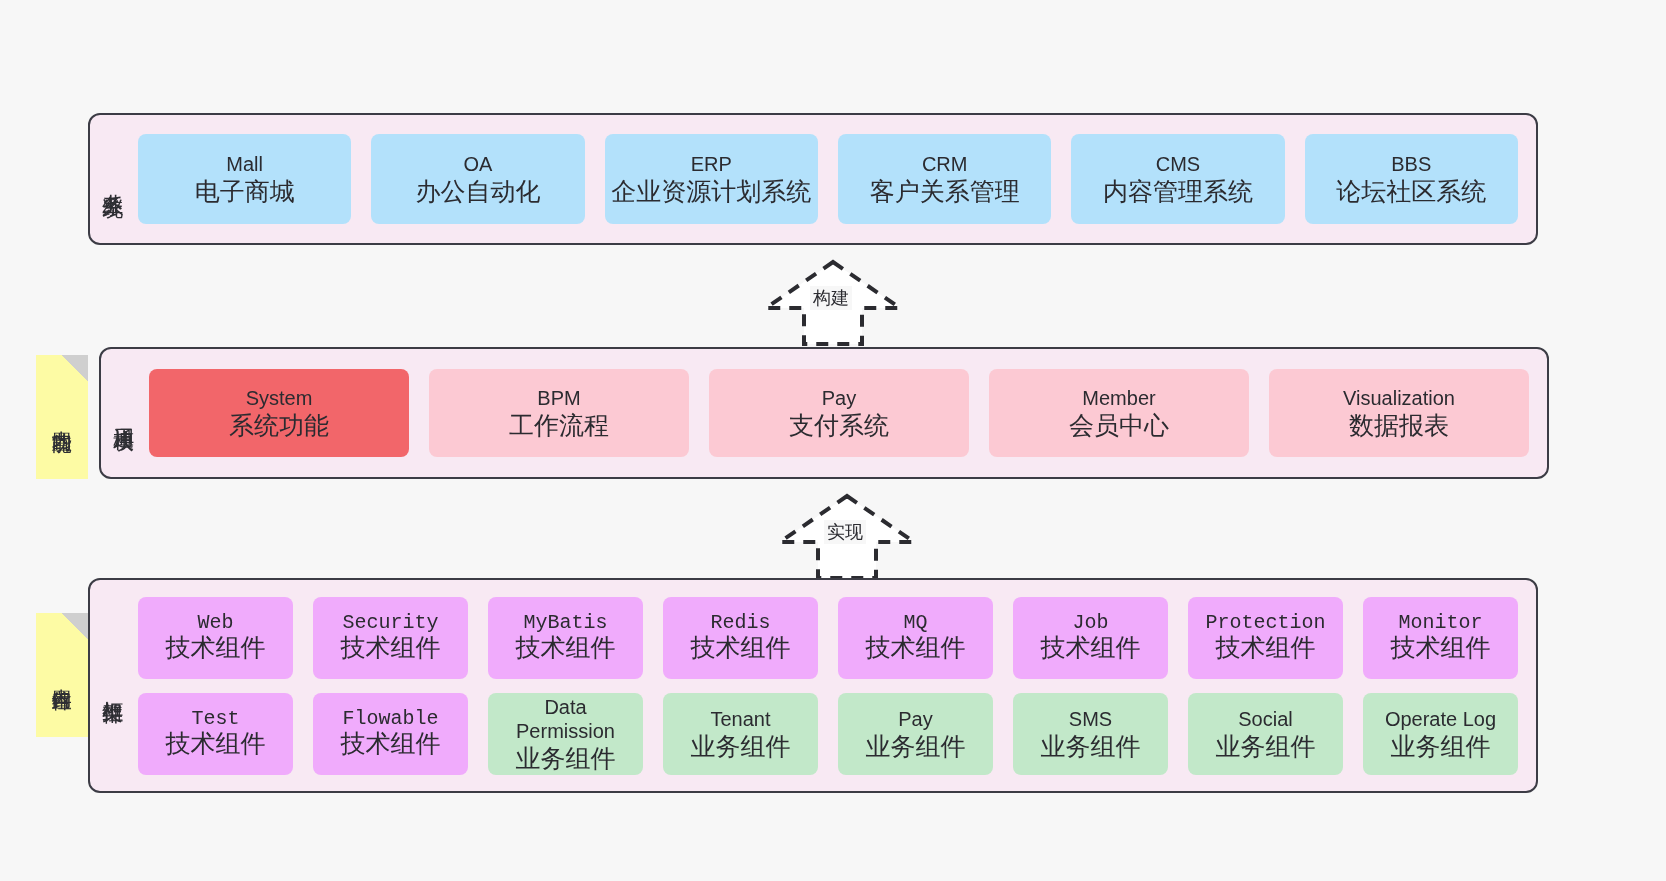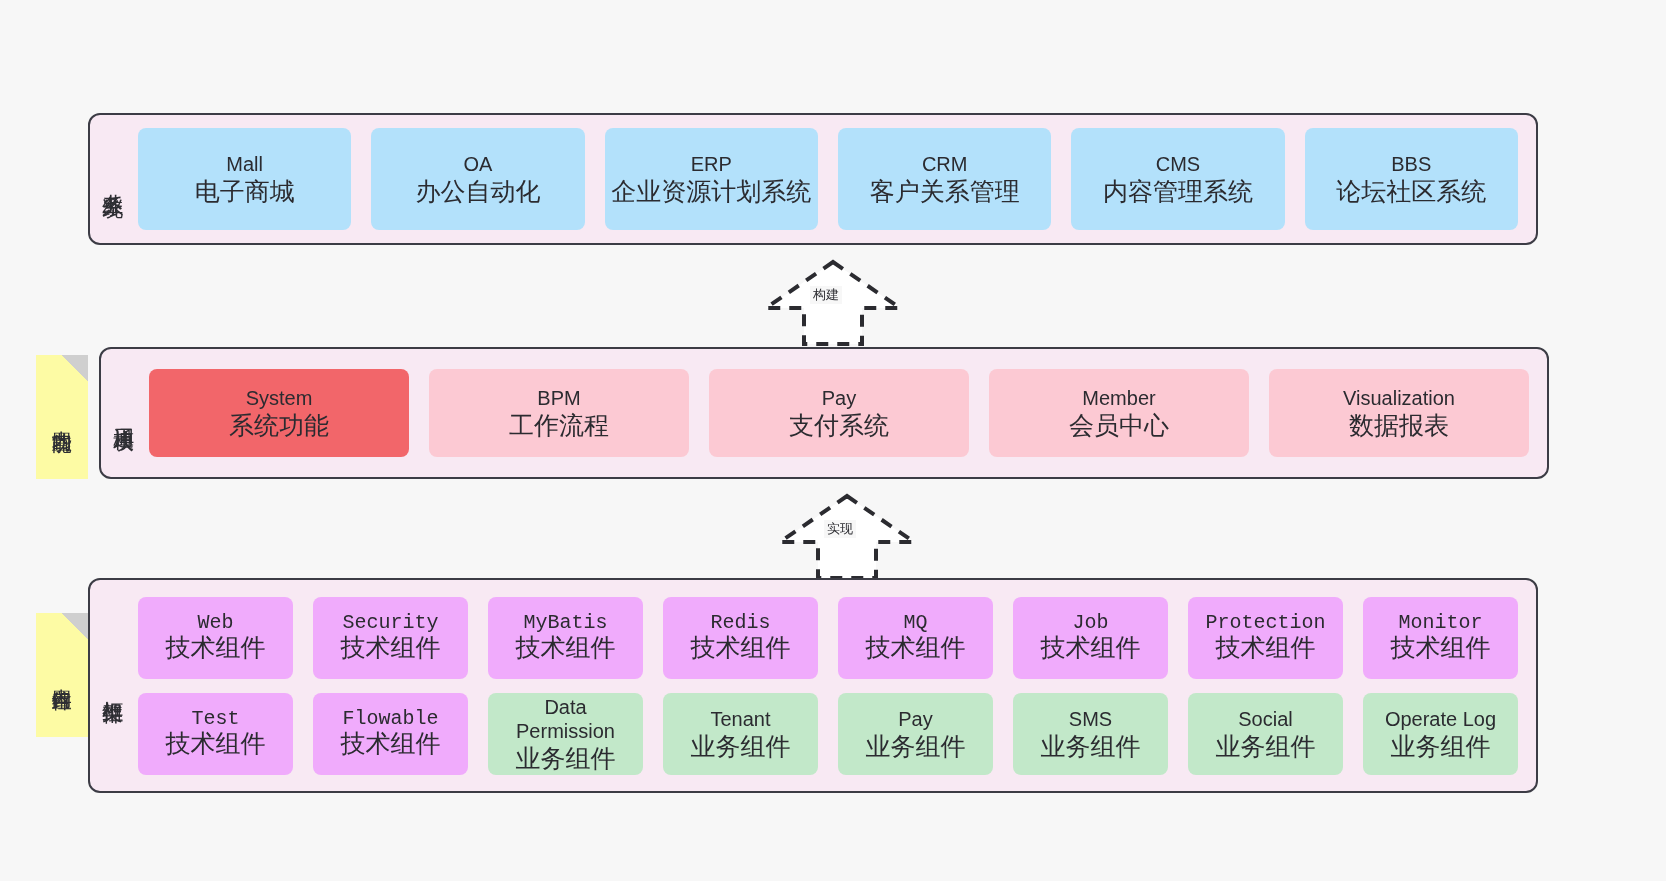--- a/index.html
+++ b/index.html
@@ -76,21 +76,21 @@
     justify-content: center;
     text-align: center;
     color: #2b2b30;
     line-height: 1.2;
     padding: 4px 6px;
     box-sizing: border-box;
   }
   .node .t1 { font-size: 20px; }
   .node .t2 { font-size: 25px; }
 
-  .h-biz   { height: 102px; }
+  .h-biz   { height: 90px; }
   .h-mod   { height: 88px; }
   .h-frame { height: 82px; }
 
   .c-blue       { background: #b3e1fb; }
   .c-red        { background: #f2666a; }
   .c-pink       { background: #fcc9d3; }
   .c-green      { background: #f0abfc; font-family: Liberation Mono, monospace; }
   .c-greenlight { background: #c2e8c9; }
 
   
@@ -122,21 +122,21 @@
   
   .arrow-group {
     position: absolute;
   }
   .arrow-group svg {
     display: block;
     overflow: visible;
   }
   .arrow-label {
     position: absolute;
-    font-size: 13px;
+    font-size: 18px;
     color: #2b2b30;
     background: #f7f7f7;
     padding: 0 3px;
     white-space: nowrap;
     user-select: none;
   }
 </style>
 </head>
 <body>
 

